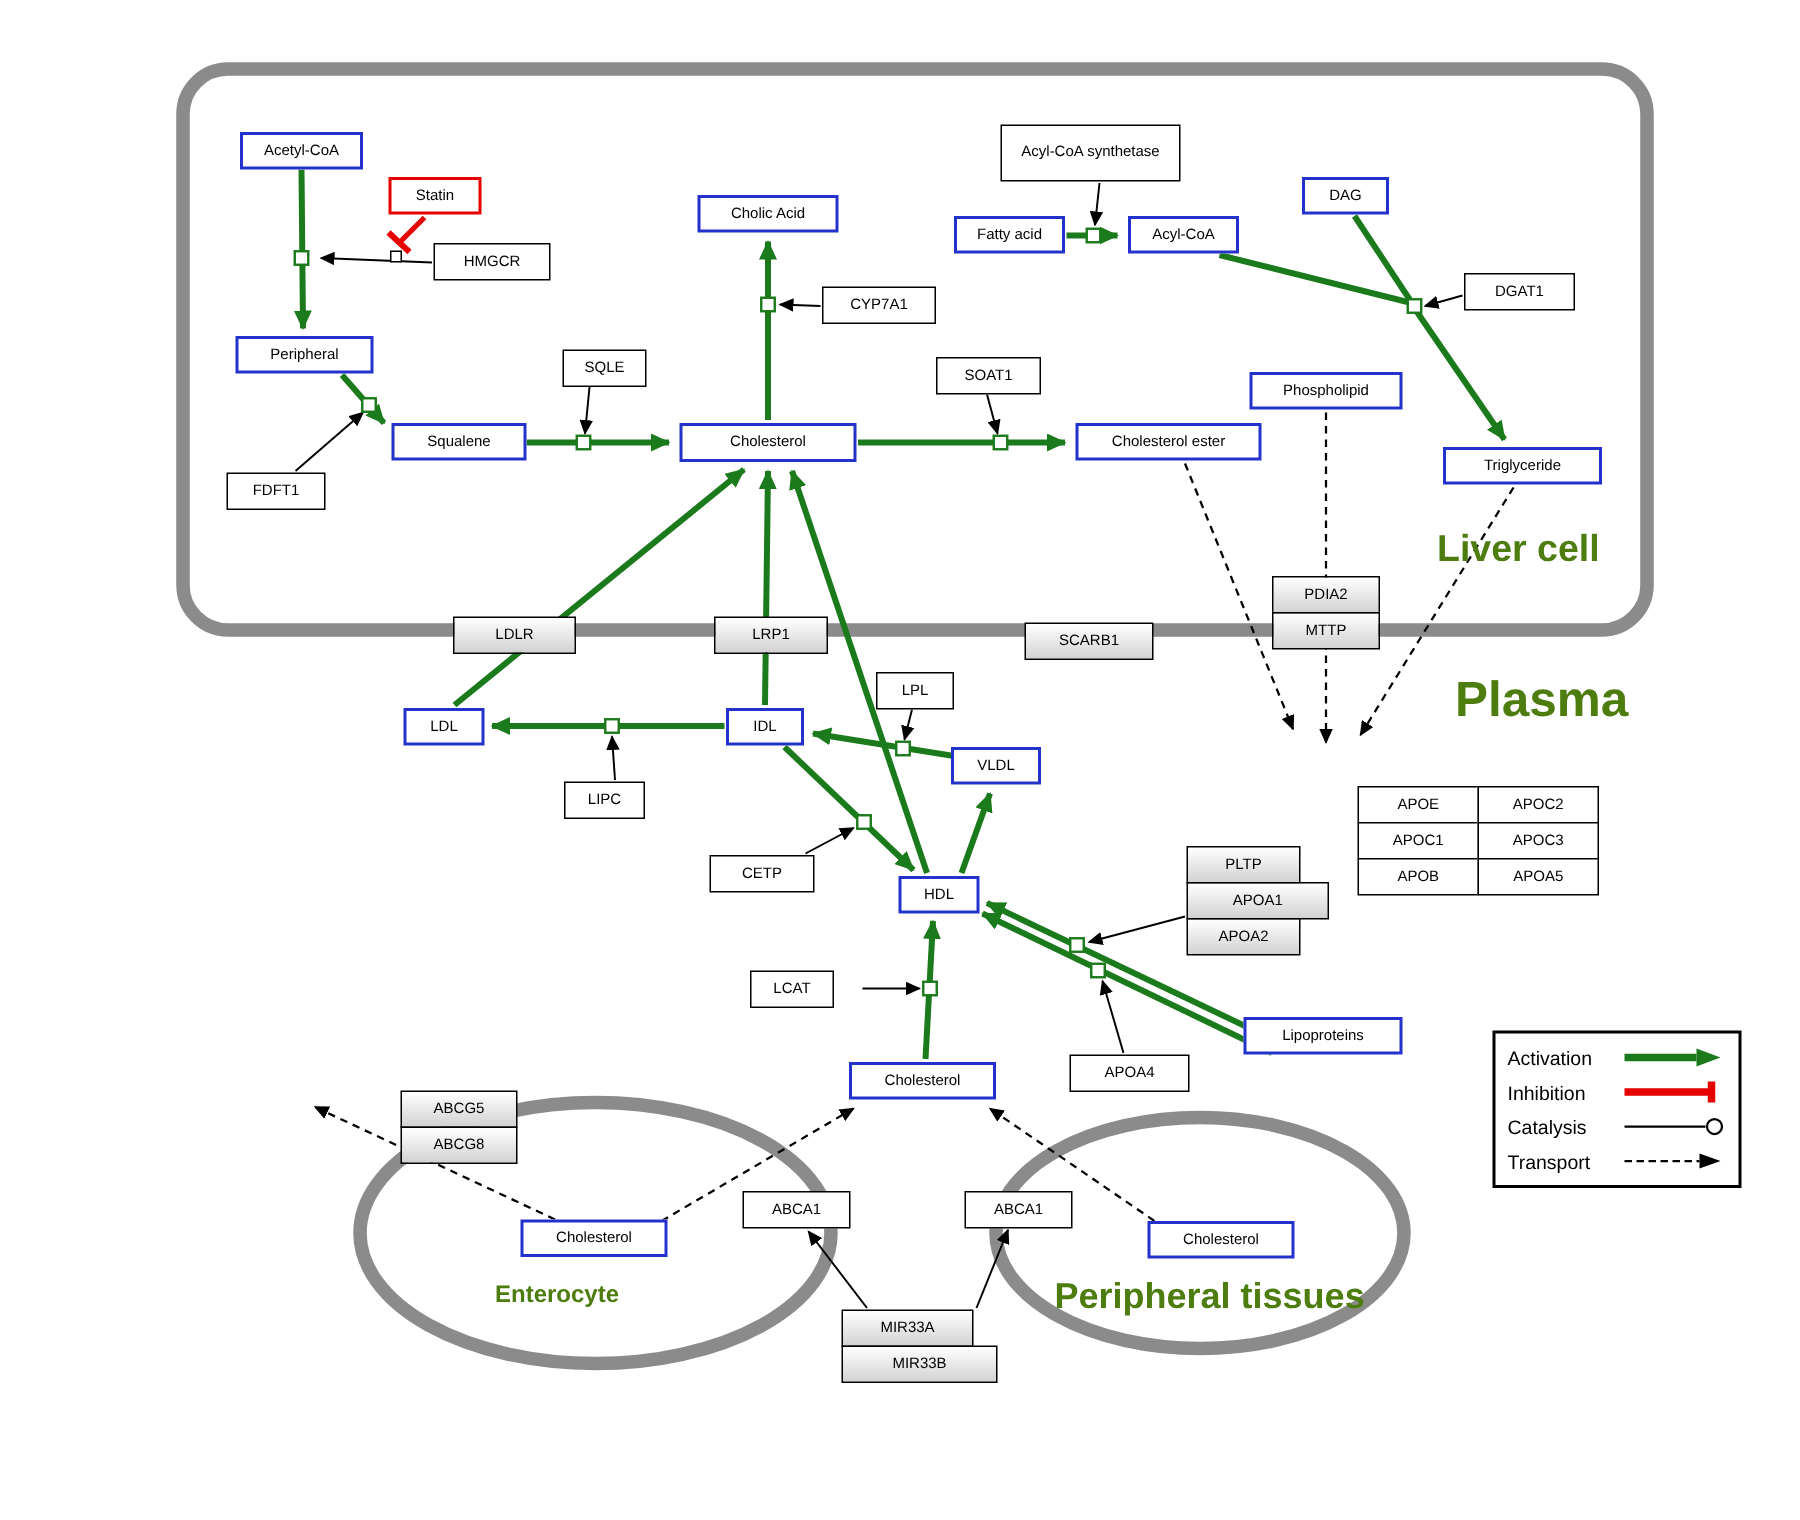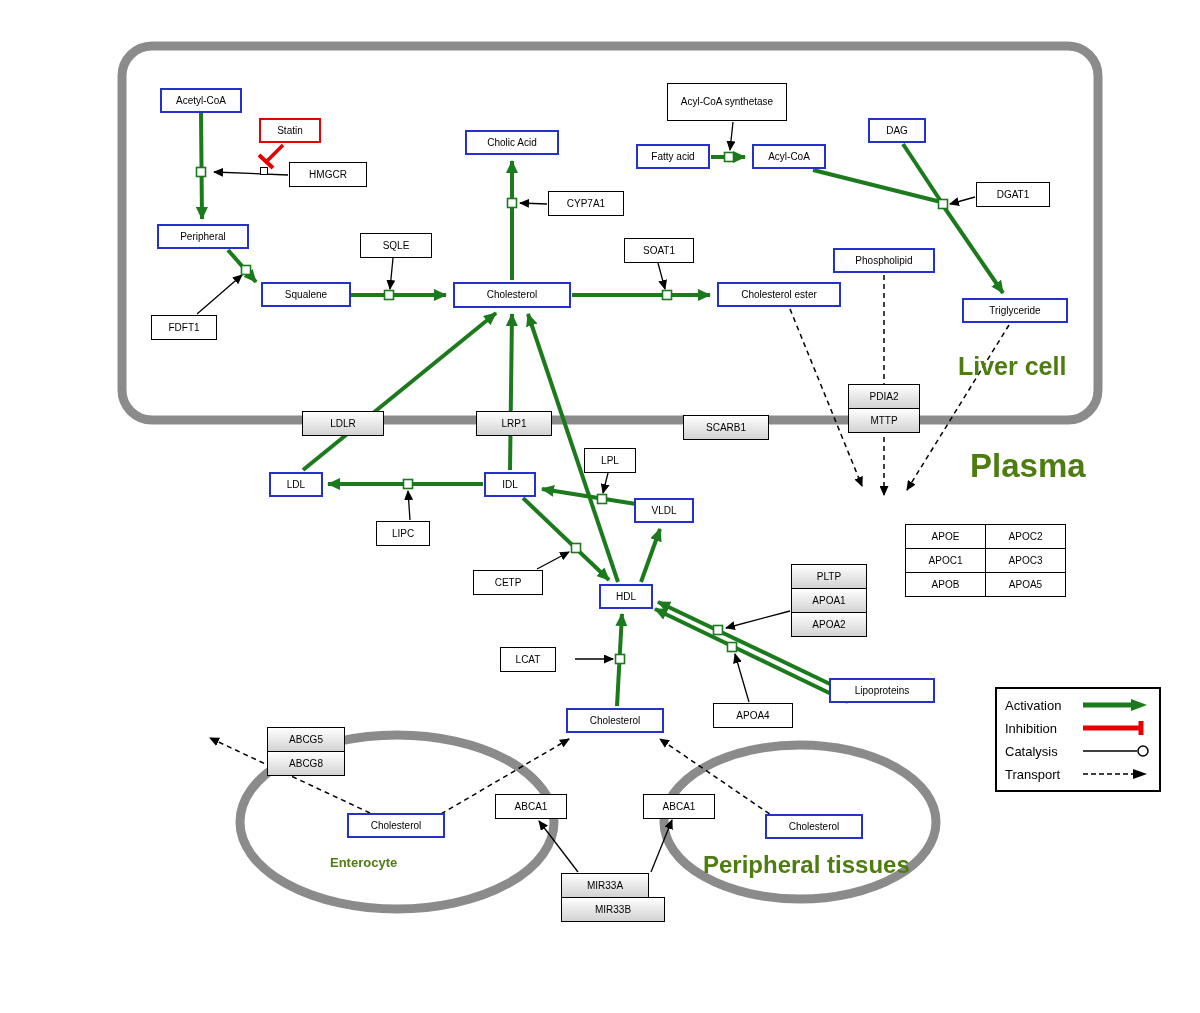--- a/index.html
+++ b/index.html
@@ -128,56 +128,56 @@
   <div class="node met" style="left:599px;top:584px;width:54px">HDL</div>
   <div class="node met" style="left:829px;top:678px;width:106px">Lipoproteins</div>
   <div class="node met" style="left:566px;top:708px;width:98px">Cholesterol</div>
   <div class="node met" style="left:347px;top:813px;width:98px">Cholesterol</div>
   <div class="node met" style="left:765px;top:814px;width:98px">Cholesterol</div>
 
   <div class="node inh" style="left:259px;top:118px;width:62px">Statin</div>
 
   <div class="node" style="left:289px;top:162px;width:78px">HMGCR</div>
   <div class="node" style="left:151px;top:315px;width:66px">FDFT1</div>
-  <div class="node" style="left:360px;top:233px;width:72px">SQLE</div>
+  <div class="node" style="left:375px;top:233px;width:56px">SQLE</div>
   <div class="node" style="left:548px;top:191px;width:76px">CYP7A1</div>
   <div class="node" style="left:624px;top:238px;width:70px">SOAT1</div>
   <div class="node tall" style="left:667px;top:83px;width:120px">Acyl-CoA synthetase</div>
   <div class="node" style="left:976px;top:182px;width:74px">DGAT1</div>
   <div class="node" style="left:376px;top:521px;width:54px">LIPC</div>
   <div class="node" style="left:584px;top:448px;width:52px">LPL</div>
   <div class="node" style="left:473px;top:570px;width:70px">CETP</div>
   <div class="node" style="left:500px;top:647px;width:56px">LCAT</div>
   <div class="node" style="left:713px;top:703px;width:80px">APOA4</div>
   <div class="node" style="left:495px;top:794px;width:72px">ABCA1</div>
   <div class="node" style="left:643px;top:794px;width:72px">ABCA1</div>
 
   <div class="node grad" style="left:302px;top:411px;width:82px">LDLR</div>
   <div class="node grad" style="left:476px;top:411px;width:76px">LRP1</div>
   <div class="node grad" style="left:683px;top:415px;width:86px">SCARB1</div>
   <div class="node grad" style="left:848px;top:384px;width:72px">PDIA2</div>
   <div class="node grad" style="left:848px;top:408px;width:72px">MTTP</div>
   <div class="node grad" style="left:791px;top:564px;width:76px">PLTP</div>
-  <div class="node grad" style="left:791px;top:588px;width:76px">APOA1</div>
+  <div class="node grad" style="left:791px;top:588px;width:95px">APOA1</div>
   <div class="node grad" style="left:791px;top:612px;width:76px">APOA2</div>
   <div class="node grad" style="left:267px;top:727px;width:78px">ABCG5</div>
   <div class="node grad" style="left:267px;top:751px;width:78px">ABCG8</div>
   <div class="node grad" style="left:561px;top:873px;width:88px">MIR33A</div>
   <div class="node grad" style="left:561px;top:897px;width:104px">MIR33B</div>
 
   <div class="node" style="left:905px;top:524px;width:81px">APOE</div>
   <div class="node" style="left:985px;top:524px;width:81px">APOC2</div>
   <div class="node" style="left:905px;top:548px;width:81px">APOC1</div>
   <div class="node" style="left:985px;top:548px;width:81px">APOC3</div>
   <div class="node" style="left:905px;top:572px;width:81px">APOB</div>
   <div class="node" style="left:985px;top:572px;width:81px">APOA5</div>
 
   <div class="region-label" style="left:958px;top:352px;font-size:25px">Liver cell</div>
   <div class="region-label" style="left:970px;top:447px;font-size:33px">Plasma</div>
-  <div class="region-label" style="left:330px;top:855px;font-size:13px">Enterocyte</div>
+  <div class="region-label" style="left:330px;top:855px;font-size:16px">Enterocyte</div>
   <div class="region-label" style="left:703px;top:851px;font-size:24px">Peripheral tissues</div>
 
   <div class="legend">
     <div class="legend-row">
       <span>Activation</span>
       <svg width="70" height="16">
         <line x1="2" y1="8" x2="50" y2="8" stroke="#1b7a1b" stroke-width="5"></line>
         <path d="M50,2 L66,8 L50,14 Z" fill="#1b7a1b"></path>
       </svg>
     </div>

